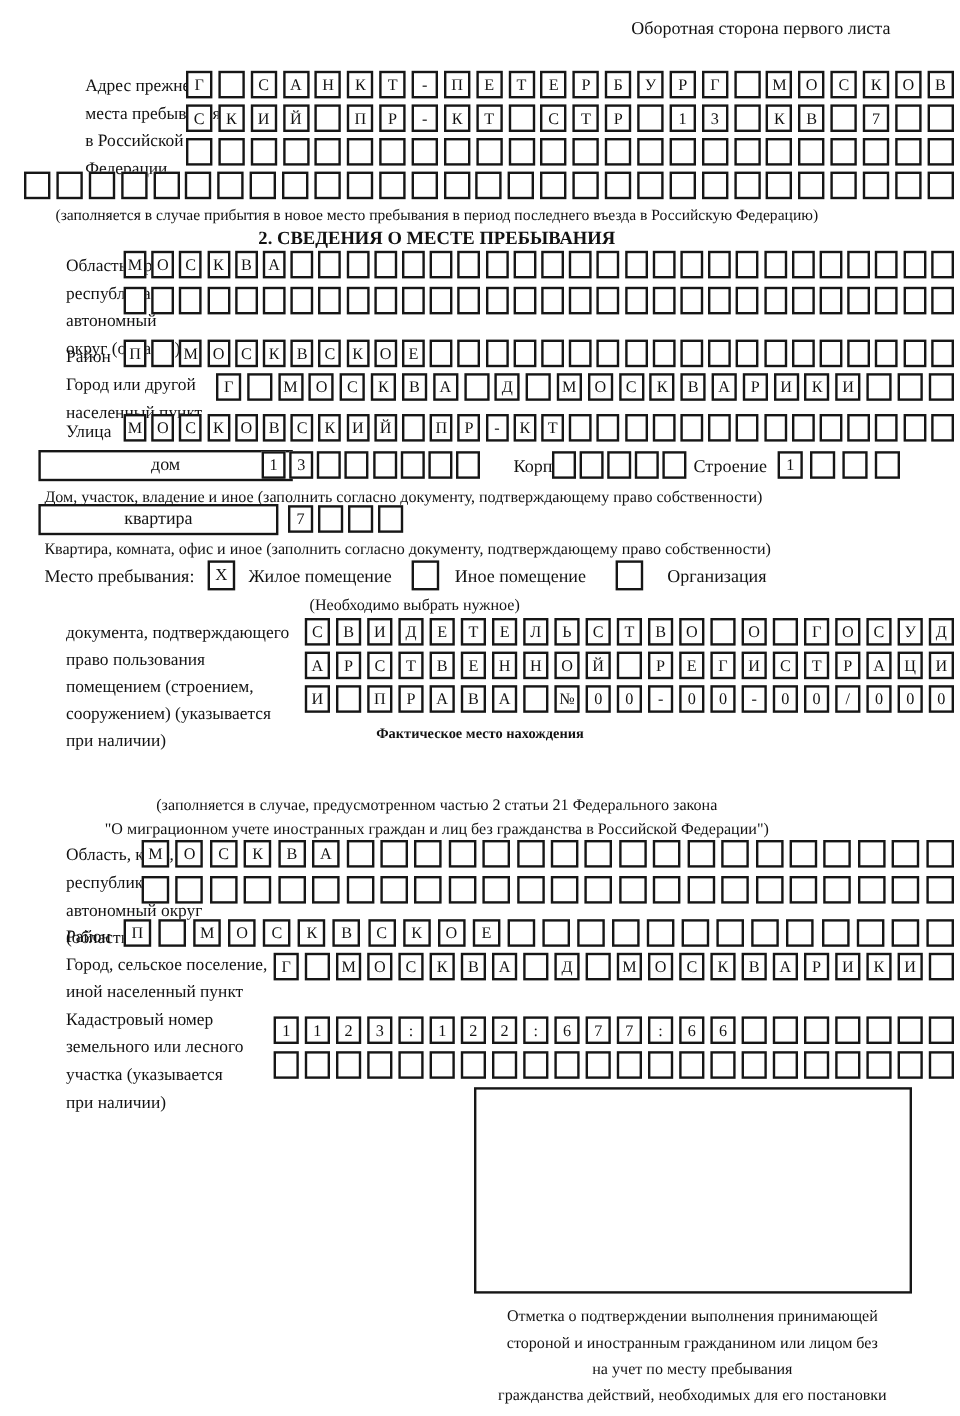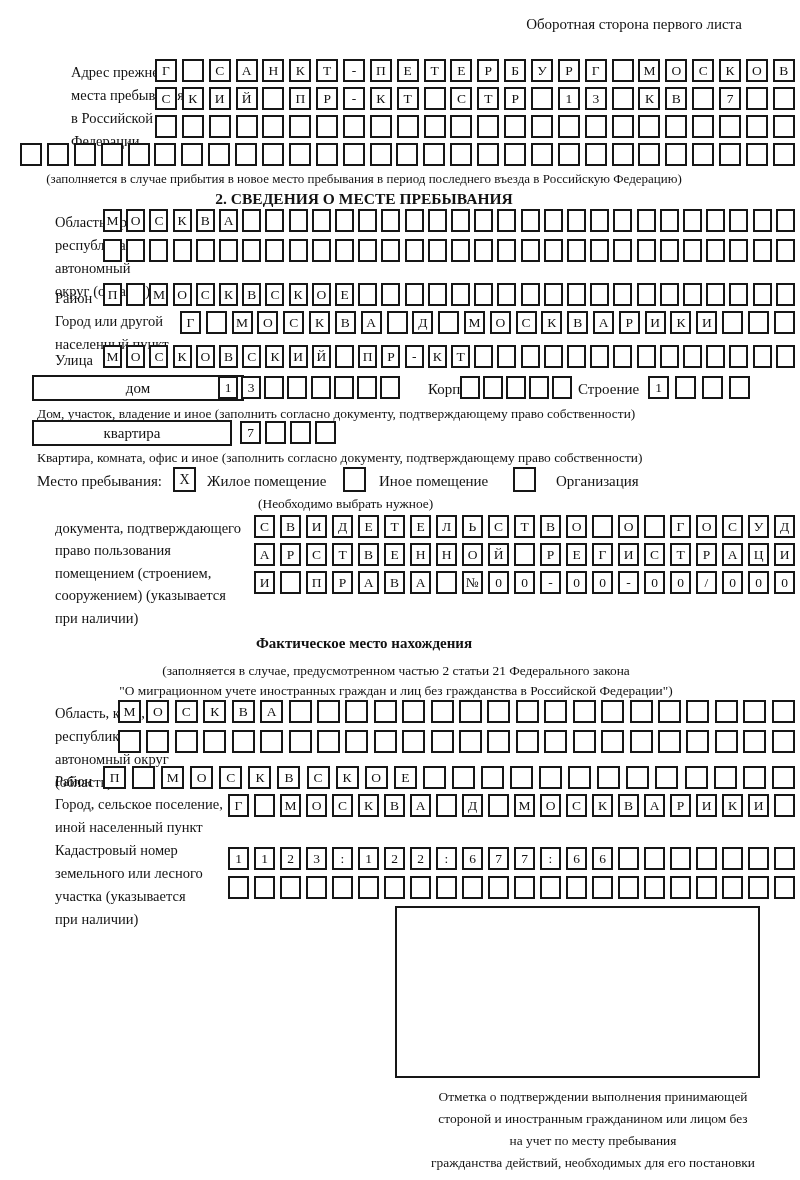--- a/index.html
+++ b/index.html
@@ -26,21 +26,21 @@
   .w182{width:182px;} .w112{width:112px;} .w102{width:102px;} .w96{width:96px;}
   .fieldrect{
     box-sizing:border-box;border:2px solid #161616;height:26px;
     display:flex;align-items:center;justify-content:center;font-size:15px;
   }
   .checkbox{
     box-sizing:border-box;border:2px solid #161616;width:23px;height:25px;
     display:flex;align-items:center;justify-content:center;font-size:14px;
   }
   .stamp{box-sizing:border-box;border:2px solid #161616;background:#fff;}
-  .capline{font-size:13.4px;line-height:22px;text-align:center;white-space:nowrap;padding-left:32px;}
+  .capline{font-size:13.4px;line-height:22px;text-align:center;white-space:nowrap;}
 </style>
 </head>
 <body>
 
 <div id="page">
 
   <div class="abs cap" style="top:16px;right:58px;font-size:15px;">Оборотная сторона первого листа</div>
 
   <div class="abs" style="left:55px;top:61px;margin-left:16px;">
     <div class="lbl">Адрес прежнего</div>
@@ -447,21 +447,21 @@
       <div class="cell">0</div>
       <div class="cell">-</div>
       <div class="cell">0</div>
       <div class="cell">0</div>
       <div class="cell">/</div>
       <div class="cell">0</div>
       <div class="cell">0</div>
       <div class="cell">0</div>
     </div>
 
-  <div class="abs title center" style="top:635px;left:0;font-size:15px;">Фактическое место нахождения</div>
+  <div class="abs title center" style="top:604px;left:0;font-size:12px;padding-left:36px;">Фактическое место нахождения</div>
   <div class="abs capline center" style="top:660px;left:0;">(заполняется в случае, предусмотренном частью 2 статьи 21 Федерального закона</div>
   <div class="abs capline center" style="top:680px;left:0;">"О миграционном учете иностранных граждан и лиц без гражданства в Российской Федерации")</div>
 
   <div class="abs" style="left:55px;top:702px;">
     <div class="lbl">Область, край,</div>
     <div class="lbl">республика,</div>
     <div class="lbl">автономный округ</div>
     <div class="lbl">(область)</div>
   </div>
   <div class="abs cells w677 c23" style="left:118px;top:700px;">

